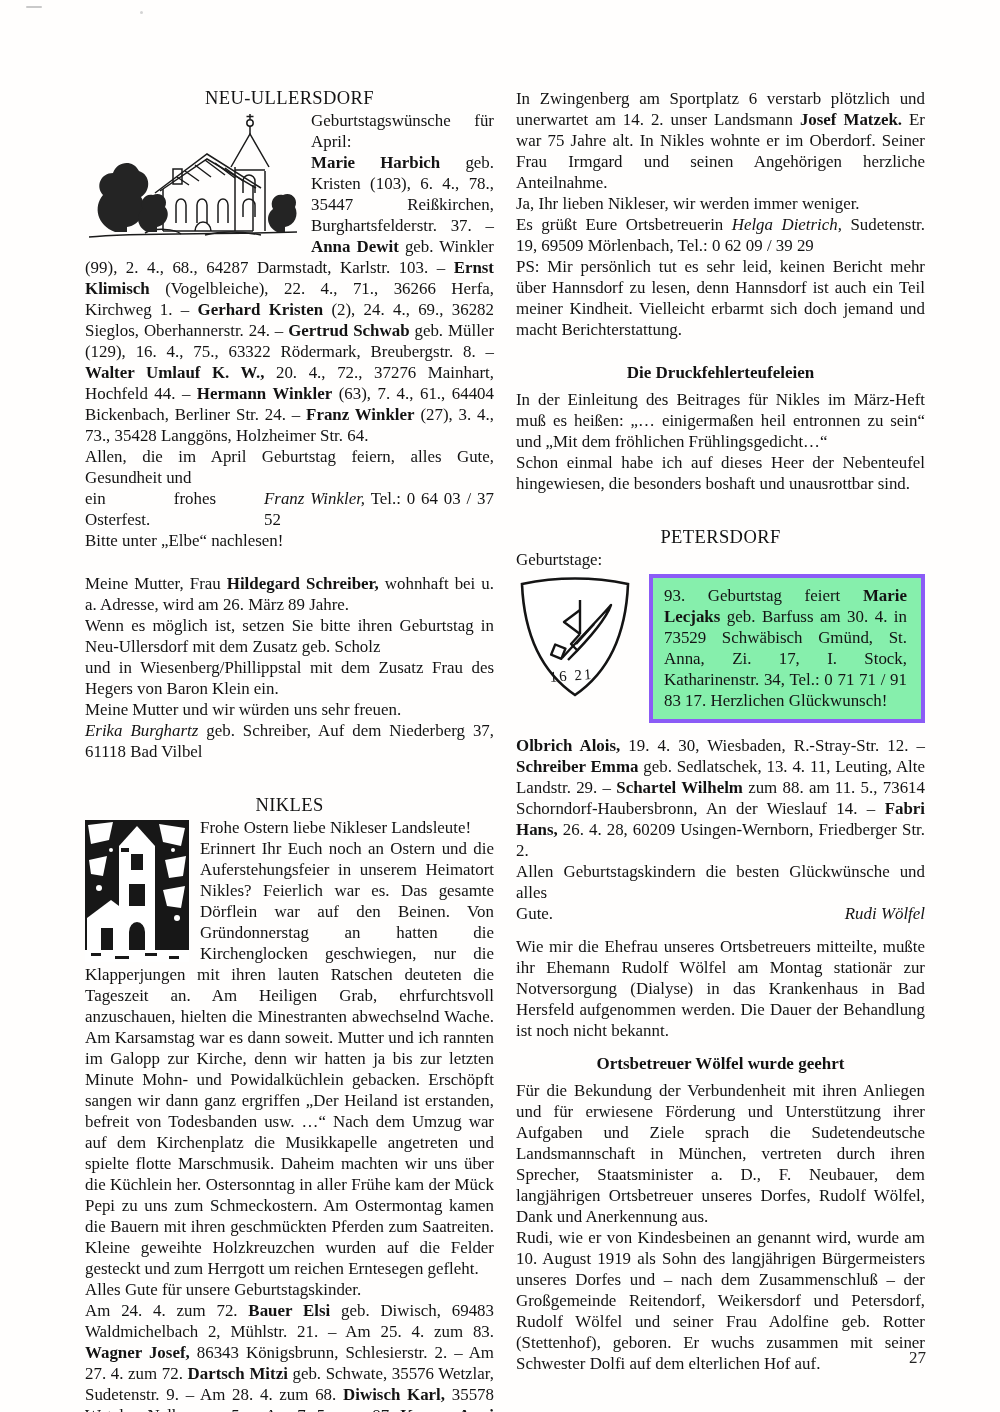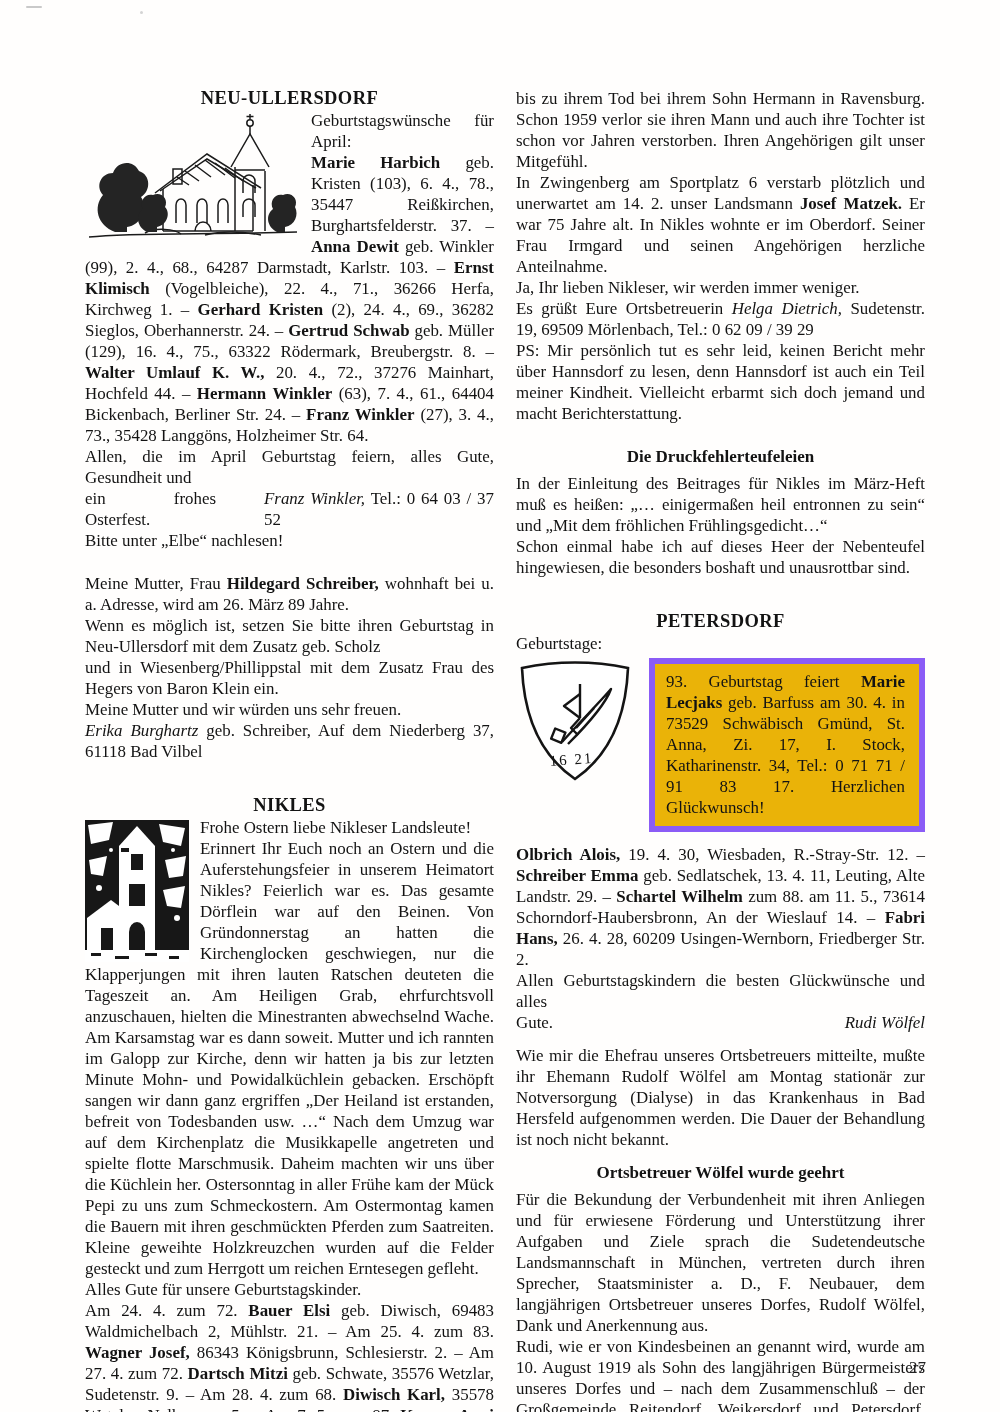--- a/index.html
+++ b/index.html
@@ -10,40 +10,40 @@
     color:#131313;
   }
   .sheet { position:relative; width:1000px; height:1412px; overflow:hidden; background:#fffefd; }
   .corner-mark { position:absolute; left:26px; top:6px; width:16px; height:2px; background:#c9c9c9; border-radius:1px; }
   .corner-dot { position:absolute; left:140px; top:11px; width:3px; height:3px; background:#d4d4d4; border-radius:50%; }
 
   .cols { position:absolute; left:85px; top:88px; width:840px; display:flex; gap:22px; }
   .col { width:409px; font-size:16.9px; line-height:21px; text-align:justify; hyphens:manual; }
   .col p { margin:0; }
 
-  .sec-head { font-size:18.5px; font-weight:bold; text-align:center; letter-spacing:.4px; margin:0 0 1px 0; }
+  .sec-head { font-size:18.5px; font-weight:normal; text-align:center; letter-spacing:.4px; margin:0 0 1px 0; }
   .big-head { font-size:17px; font-weight:bold; text-align:center; margin:0; }
 
   .gap-xs { height:6px; }
   .gap-s  { height:12px; }
   .gap-m  { height:22px; }
   .gap-l  { height:33px; }
 
   .split { display:flex; justify-content:space-between; align-items:flex-start;gap:48px; }
 
   .float-church { float:left; width:216px; height:134px; margin:3px 10px 2px 0; }
   .float-tower  { float:left; width:104px; height:142px; margin:3px 11px 2px 0; }
   .float-church svg, .float-tower svg { display:block; width:100%; height:100%; }
 
   .crest-row { display:flex; gap:15px; align-items:flex-start; margin-top:4px; }
   .crest { width:118px; height:127px; flex:none; }
   .crest svg { display:block; width:100%; height:100%; }
-  .lecjaks-box { border:6px solid #8b5cf6; padding:7px 14px 8px 11px; flex:1; background:#eab308; text-align:justify; }
+  .lecjaks-box { border:4px solid #8b5cf6; padding:7px 14px 8px 11px; flex:1; background:#86efac; text-align:justify; }
 
-  .pagenum { position:absolute; right:74px; bottom:34px; font-size:17px; color:#222; }
+  .pagenum { position:absolute; right:74px; bottom:44px; font-size:17px; color:#222; }
 </style>
 </head>
 <body>
 
 <div class="sheet">
   <div class="corner-mark"></div>
   <div class="corner-dot"></div>
 
   <div class="cols">
 
@@ -123,21 +123,20 @@
               <path d="M36,28 L44,28 L44,32 L36,32 Z"></path>
             </g>
           </svg>
         </span>
         <span>Frohe Ostern liebe Nikleser Landsleute!<br>Erinnert Ihr Euch noch an Ostern und die Auferstehungsfeier in unserem Heimatort Nikles? Feierlich war es. Das gesamte Dörflein war auf den Beinen. Von Gründonnerstag an hatten die Kirchenglocken geschwiegen, nur die Klapperjungen mit ihren lauten Ratschen deuteten die Tageszeit an. Am Heiligen Grab, ehrfurchtsvoll anzuschauen, hielten die Minestranten abwechselnd Wache. Am Karsamstag war es dann soweit. Mutter und ich rannten im Galopp zur Kirche, denn wir hatten ja bis zur letzten Minute Mohn- und Powidalküchlein gebacken. Erschöpft sangen wir dann ganz ergriffen „Der Heiland ist erstanden, befreit von Todesbanden usw. …“ Nach dem Umzug war auf dem Kirchenplatz die Musikkapelle angetreten und spielte flotte Marschmusik. Daheim machten wir uns über die Küchlein her. Ostersonntag in aller Frühe kam der Mück Pepi zu uns zum Schmeckostern. Am Ostermontag kamen die Bauern mit ihren geschmückten Pferden zum Saatreiten. Kleine geweihte Holzkreuzchen wurden auf die Felder gesteckt und zum Herrgott um reichen Erntesegen gefleht.<br>Alles Gute für unsere Geburtstagskinder.<br>Am 24. 4. zum 72. <b>Bauer Elsi</b> geb. Diwisch, 69483 Waldmichelbach 2, Mühlstr. 21. – Am 25. 4. zum 83. <b>Wagner Josef,</b> 86343 Königsbrunn, Schlesierstr. 2. – Am 27. 4. zum 72. <b>Dartsch Mitzi</b> geb. Schwate, 35576 Wetzlar, Sudetenstr. 9. – Am 28. 4. zum 68. <b>Diwisch Karl,</b> 35578 Wetzlar, Nelkenweg 5. – Am 7. 5. zum 87. <b>Kerner Anni</b> geb. Kořid, 83727 Schliersee, Trift 11. – Am 8. 5. zum 80.  geb. Reinisch, 64625 Schwanheim, Schulzengasse 10. – Am 9. 5. zum 69.  geb. Mück, Adresse unbekannt. – Am 10. 5. zum 71.  35576 Wetzlar, Röchlingstr. 5.</span>
       </p>
 
     </div>
 
     <div class="col">
-      <p>bis zu ihrem Tod bei ihrem Sohn Hermann in Ravensburg. Schon 1959 verlor sie ihren Mann und auch ihre Tochter ist schon vor Jahren verstorben. Ihren Angehörigen gilt unser Mitgefühl.</p>
       <p>In Zwingenberg am Sportplatz 6 verstarb plötzlich und unerwartet am 14. 2. unser Landsmann <b>Josef Matzek.</b> Er war 75 Jahre alt. In Nikles wohnte er im Oberdorf. Seiner Frau Irmgard und seinen Angehörigen herzliche Anteilnahme.</p>
       <p>Ja, Ihr lieben Nikleser, wir werden immer weniger.</p>
       <p>Es grüßt Eure Ortsbetreuerin <i>Helga Dietrich,</i> Sudetenstr. 19, 69509 Mörlenbach, Tel.: 0 62 09 / 39 29</p>
       <p>PS: Mir persönlich tut es sehr leid, keinen Bericht mehr über Hannsdorf zu lesen, denn Hannsdorf ist auch ein Teil meiner Kindheit. Vielleicht erbarmt sich doch jemand und macht Berichterstattung.</p>
       <div class="gap-m"></div>
       <h2 class="big-head">Die Druckfehlerteufeleien</h2>
       <div class="gap-xs"></div>
       <p>In der Einleitung des Beitrages für Nikles im März-Heft muß es heißen: „… einigermaßen heil entronnen zu sein“ und „Mit dem fröhlichen Frühlingsgedicht…“</p>
       <p>Schon einmal habe ich auf dieses Heer der Nebenteufel hingewiesen, die besonders boshaft und unausrottbar sind.</p>
       <div class="gap-l"></div>

